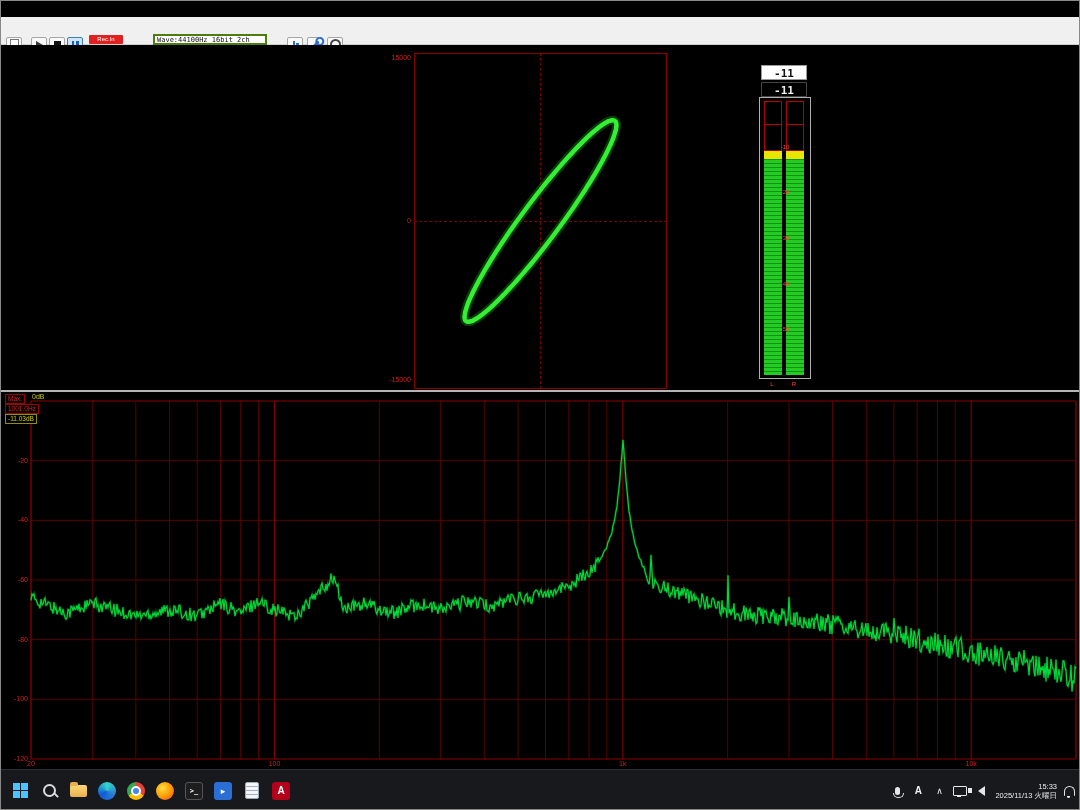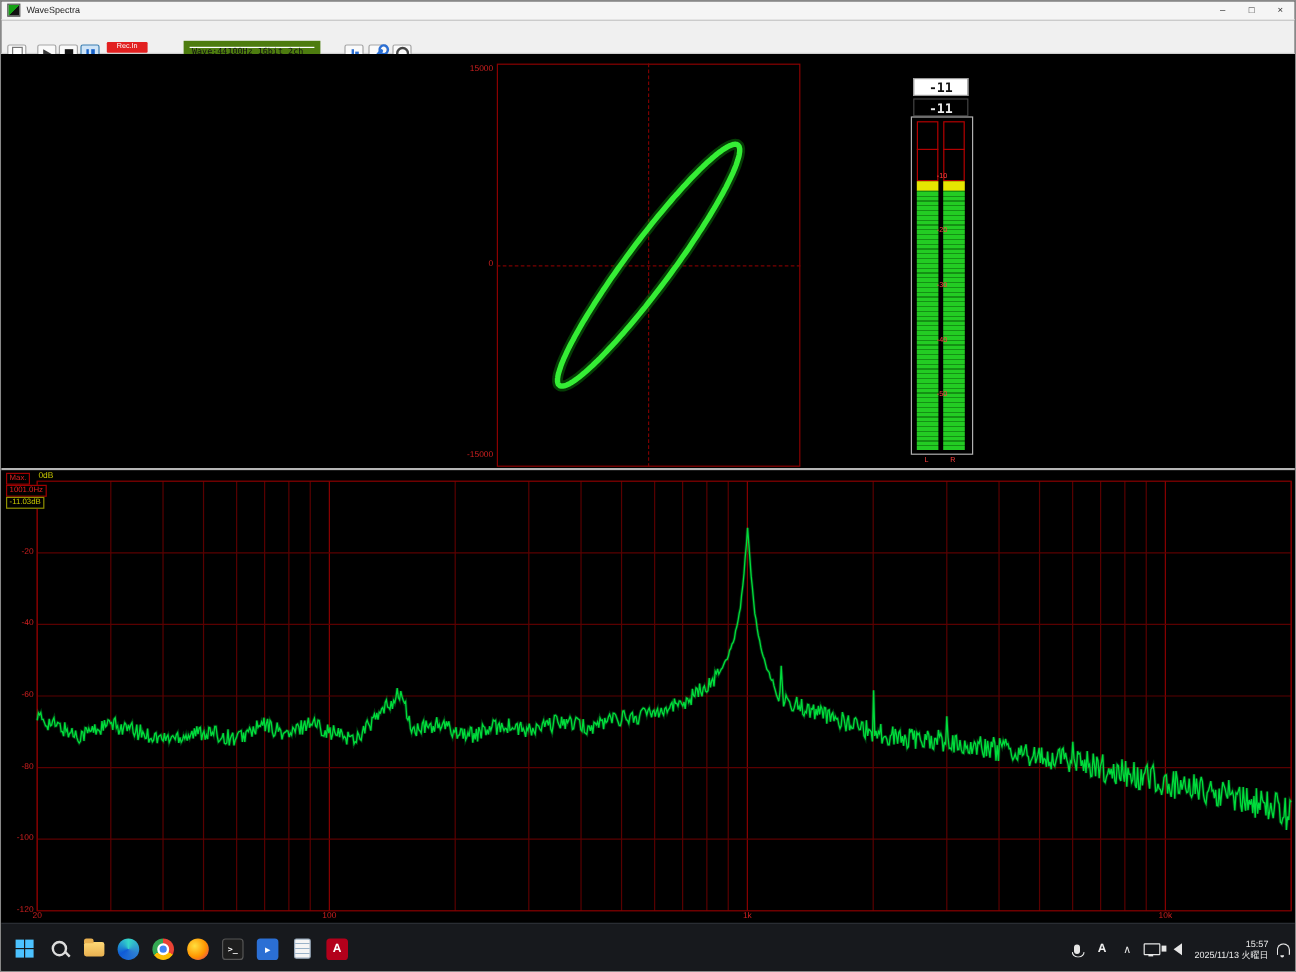--- a/index.html
+++ b/index.html
@@ -22,21 +22,21 @@
   .tbtn.pressed{background:#cfe4f7;border-color:#3c7fb1;}
   .gl-page{width:9px;height:11px;background:#fff;border:1px solid #777;box-sizing:border-box;}
   .gl-play{width:0;height:0;border-left:7px solid #3a3a3a;border-top:4px solid transparent;border-bottom:4px solid transparent;}
   .gl-stop{width:7px;height:7px;background:#111;}
   .gl-pause{display:flex;gap:2px;}
   .gl-pause i{display:block;width:2.5px;height:8px;background:#1560c8;}
   .rec-badge{position:absolute;left:88px;top:18px;width:34px;height:9px;line-height:9px;background:#e22020;
              color:#fff;font-size:6px;text-align:center;border-radius:1px;}
   .slider{position:absolute;left:87px;top:31px;width:54px;height:5px;background:#e8e8e8;border:1px solid #aaa;box-sizing:border-box;}
   .slider .thumb{position:absolute;left:1px;top:-2px;width:5px;height:8px;background:#8a8a8a;border:1px solid #666;}
-  .infobox{position:absolute;background:#fff;border:5px solid #4d7c0f;font-family:"DejaVu Sans Mono",monospace;
+  .infobox{position:absolute;background:#fff;border:2px solid #4d7c0f;font-family:"DejaVu Sans Mono",monospace;
            font-size:7px;line-height:9px;padding-left:2px;box-sizing:border-box;color:#111;}
   .ib-wave{left:152px;top:17px;width:114px;height:11px;}
   .ib-fft{left:152px;top:30px;width:90px;height:11px;}
   .fps-label{position:absolute;left:246px;top:32px;font-size:7px;color:#111;}
   .fps-box{position:absolute;left:262px;top:30px;width:13px;height:11px;background:#fff;border:1px solid #8a8a8a;
            font-size:7px;line-height:9px;text-align:right;padding-right:1px;box-sizing:border-box;color:#111;}
   .ic-graph{width:12px;height:11px;display:flex;align-items:flex-end;gap:1px;}
   .ic-graph i{display:block;width:2.5px;background:#2b6fd4;}
   .ic-graph i:nth-child(1){height:5px;} .ic-graph i:nth-child(2){height:9px;} .ic-graph i:nth-child(3){height:7px;}
   .ic-wrench{position:relative;width:3px;height:10px;background:#2b6fd4;border-radius:2px;transform:rotate(40deg);}
@@ -120,29 +120,20 @@
   .clock{color:#ececec;font-size:7.5px;line-height:9px;text-align:right;}
   .ic-bell{position:relative;width:9px;height:9px;border:1.5px solid #e6e6e6;border-bottom:none;
            border-radius:6px 6px 1px 1px;}
   .ic-bell::after{content:"";position:absolute;left:2px;top:9px;width:3px;height:2px;background:#e6e6e6;border-radius:0 0 2px 2px;}
 </style>
 </head>
 <body>
 
 <div class="screen">
 
-  <div class="titlebar">
-    <span class="appicon"></span>
-    <span class="title">WaveSpectra</span>
-    <div class="wincontrols">
-      <span class="wc">–</span>
-      <span class="wc">□</span>
-      <span class="wc">×</span>
-    </div>
-  </div>
 
   <div class="toolbar">
     <div class="tbtn" style="left:5px;top:20px;">
       <span class="gl-page"></span>
       </div>
     <div class="tbtn" style="left:30px;top:20px;">
       <span class="gl-play"></span>
       </div>
     <div class="tbtn" style="left:48px;top:20px;">
       <span class="gl-stop"></span>
@@ -319,19 +310,19 @@
             <span class="ic-chev">∧</span>
           </div>
           <div class="trayic">
             <span class="ic-display"></span>
           </div>
           <div class="trayic">
             <span class="ic-volume"></span>
           </div>
         </div>
       <div class="clock">
-        <div>15:57</div>
+        <div>15:33</div>
         <div>2025/11/13 火曜日</div>
       </div>
       <span class="ic-bell"></span>
     </div>
   </div>
 </div>
 
 </body></html>

